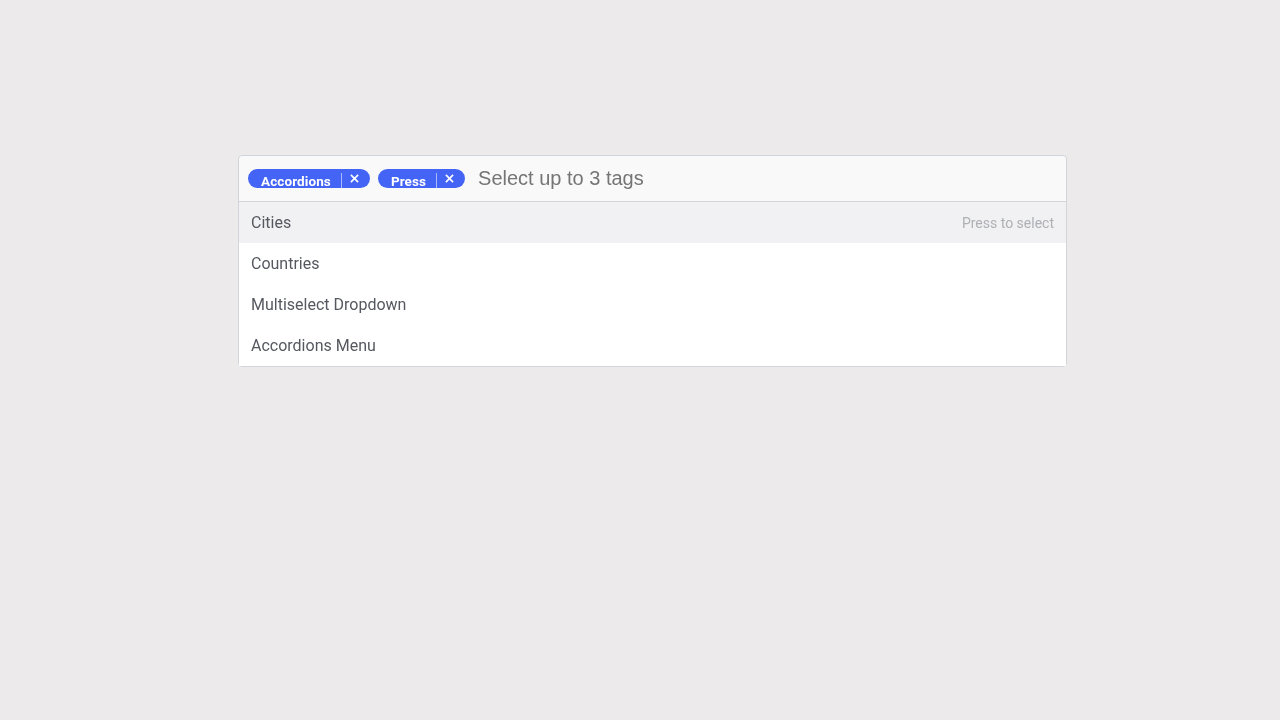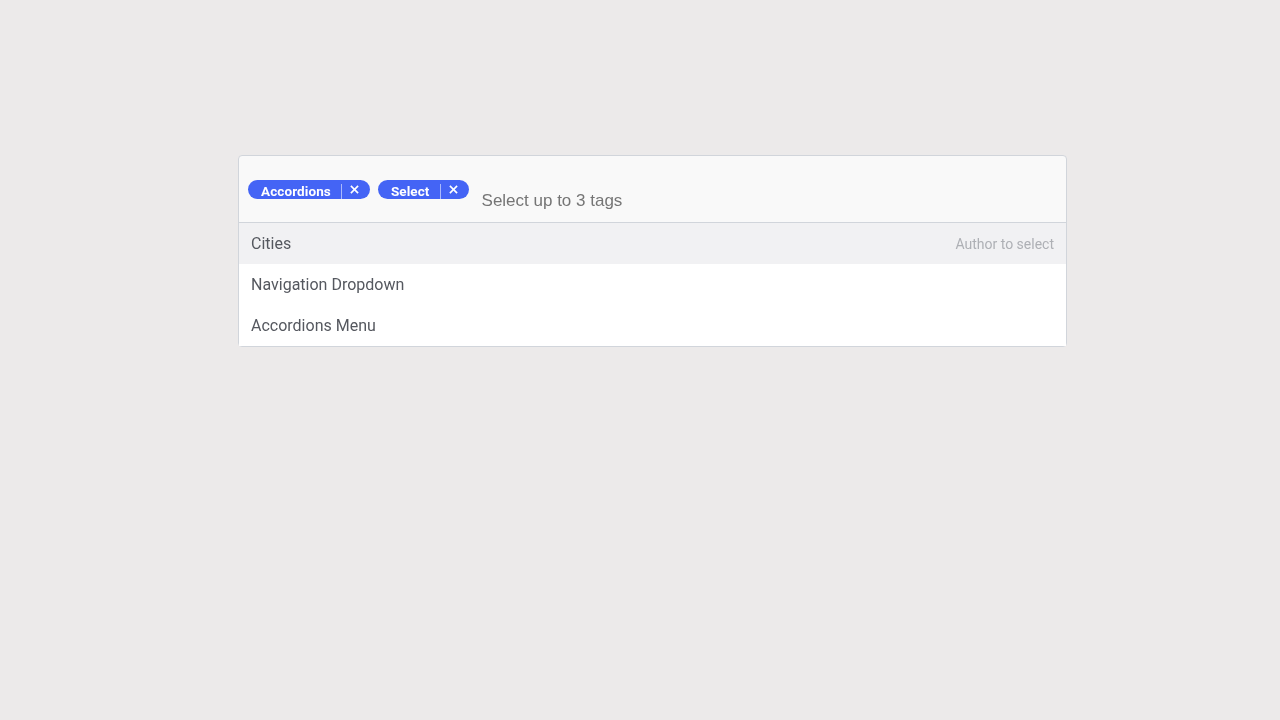--- a/index.html
+++ b/index.html
@@ -66,25 +66,24 @@
       font-size: 15px;
       line-height: 1;
       height: 100%;
       display: inline-flex;
       align-items: center;
     }
     .placeholder {
       border: none;
       background: transparent;
       color: #0f766e;
-      font-size: 17px;
+      font-size: 20px;
       outline: none;
       flex: 1;
       padding: 3px 0 3px 5px;
-      margin-top: 24px;
     }
     .dropdown {
       background: #ffffff;
     }
     .option {
       display: flex;
       align-items: center;
       justify-content: space-between;
       padding: 11px 12px 11px 12px;
       font-size: 16px;
@@ -113,38 +112,41 @@
       <span class="tag-divider"></span>
       <button class="tag-close">
         <svg width="9" height="9" viewBox="0 0 10 10" fill="none" stroke="white" stroke-width="1.8">
           <line x1="1" y1="1" x2="9" y2="9"></line>
           <line x1="9" y1="1" x2="1" y2="9"></line>
         </svg>
       </button>
     </span>
 
     <span class="tag">
-      <span class="tag-label">Select</span>
+      <span class="tag-label">Press</span>
       <span class="tag-divider"></span>
       <button class="tag-close">
         <svg width="9" height="9" viewBox="0 0 10 10" fill="none" stroke="white" stroke-width="1.8">
           <line x1="1" y1="1" x2="9" y2="9"></line>
           <line x1="9" y1="1" x2="1" y2="9"></line>
         </svg>
       </button>
     </span>
 
     <input class="placeholder" type="text" placeholder="Select up to 3 tags" style="">
   </div>
 
   <div class="dropdown">
     <div class="option highlighted">
       <span class="option-label">Cities</span>
-      <span class="option-hint">Author to select</span>
+      <span class="option-hint">Press to select</span>
     </div>
     <div class="option">
-      <span class="option-label">Navigation Dropdown</span>
+      <span class="option-label">Countries</span>
+    </div>
+    <div class="option">
+      <span class="option-label">Multiselect Dropdown</span>
     </div>
     <div class="option">
       <span class="option-label">Accordions Menu</span>
     </div>
   </div>
 </div>
 
 </body></html>

